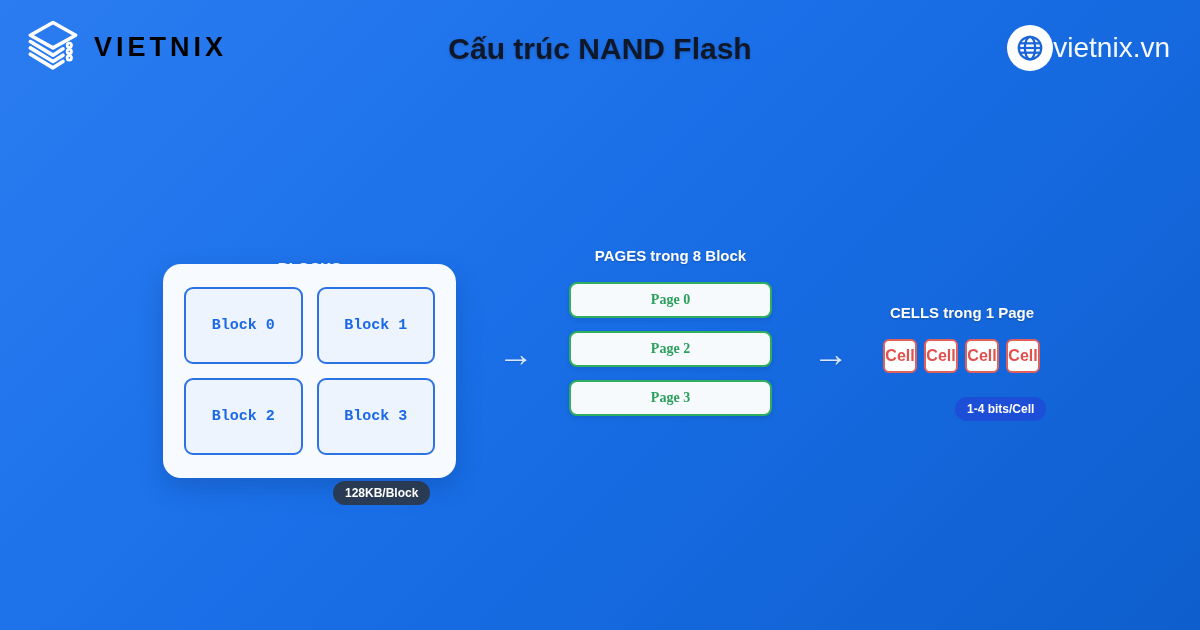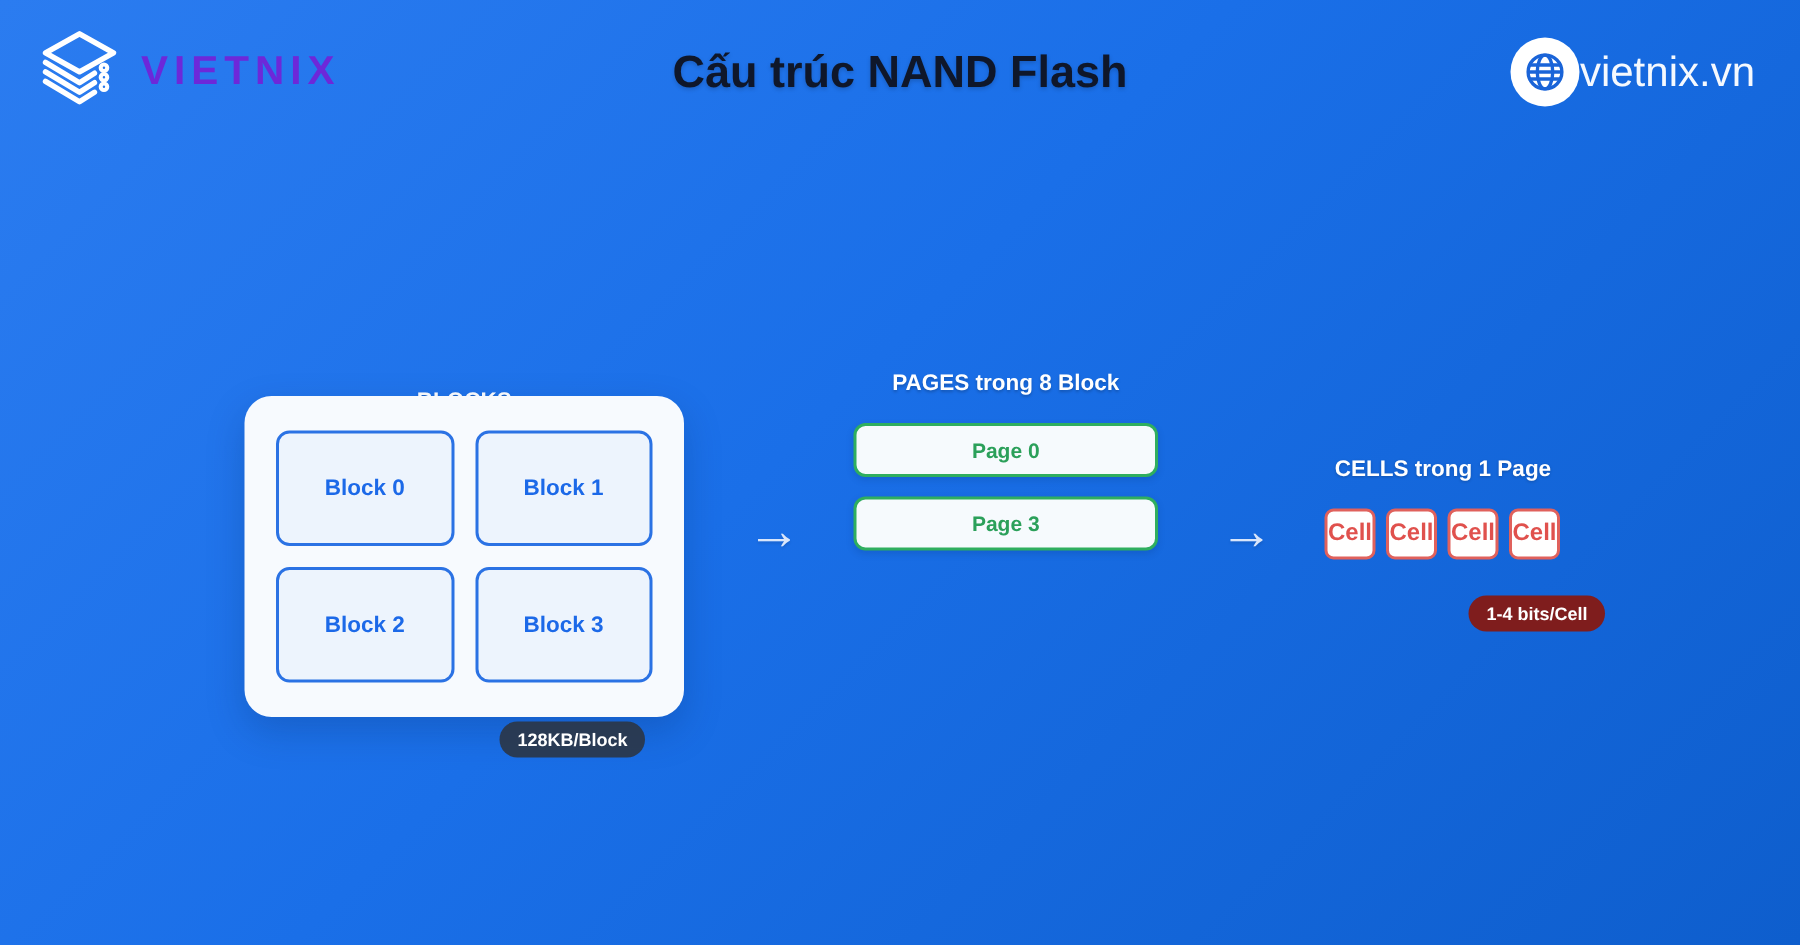--- a/index.html
+++ b/index.html
@@ -8,21 +8,21 @@
     font-family:"Liberation Sans","DejaVu Sans",sans-serif;
     background:linear-gradient(135deg,#2b7cf0 0%,#1a6fe8 45%,#0e5ecd 100%);
     position:relative;
   }
   .abs{position:absolute;}
 
   
   .brand-left{left:24px;top:18px;display:flex;align-items:center;gap:12px;}
   .brand-left svg{width:58px;height:58px;}
   .brand-text{
-    color:#6d28d9;font-size:27px;font-weight:800;letter-spacing:4px;
+    color:#000000;font-size:27px;font-weight:800;letter-spacing:4px;
   }
   .page-title{
     left:0;right:0;top:32px;text-align:center;margin:0;
     color:#0f172a;font-size:30px;font-weight:800;
     text-shadow:0 1px 3px rgba(0,0,0,0.18);
   }
   .brand-right{right:30px;top:25px;display:flex;align-items:center;gap:0;}
   .globe-wrap{
     width:46px;height:46px;border-radius:50%;background:#ffffff;
     display:flex;align-items:center;justify-content:center;
@@ -43,21 +43,21 @@
     color:#d9e6fb;font-size:36px;font-weight:400;line-height:1;
     text-shadow:0 1px 2px rgba(0,0,0,0.12);
   }
 
   
   .blocks-heading{left:163px;top:233px;width:293px;margin-top:26px;}
   .blocks-card{
     left:163px;top:264px;width:293px;height:214px;
     background:#f7fafe;border-radius:18px;
     box-shadow:0 10px 24px rgba(8,48,110,0.25);
-    box-sizing:border-box;padding:23px 21px;
+    box-sizing:border-box;padding:23px 21px;font-family:Liberation Mono, monospace;
   }
   .blocks-grid{
     display:grid;grid-template-columns:1fr 1fr;grid-template-rows:1fr 1fr;
     gap:14px;width:100%;height:100%;
   }
   .block-box{
     background:#edf4fd;border:2px solid #2b72e4;border-radius:9px;
     display:flex;align-items:center;justify-content:center;
     color:#1c69e8;font-size:15px;font-weight:700;
   }
@@ -71,34 +71,35 @@
   .pages-stack{
     left:569px;top:282px;width:203px;
     display:flex;flex-direction:column;gap:13px;
   }
   .page-row{
     box-sizing:border-box;height:36px;
     background:#f6fafd;border:2px solid #2fae5f;border-radius:8px;
     display:flex;align-items:center;justify-content:center;
     color:#2ba05a;font-size:14px;font-weight:700;
     box-shadow:0 2px 5px rgba(8,48,110,0.18);
+    font-family:Liberation Serif, serif;
   }
 
   
   .cells-heading{left:870px;top:304px;width:184px;}
   .cells-row{
     left:883px;top:339px;display:flex;gap:7px;
   }
   .cell-box{
     box-sizing:border-box;width:34px;height:34px;
     background:#ffffff;border:2px solid #e0615c;border-radius:6px;
     display:flex;align-items:center;justify-content:center;
     color:#e0514d;font-size:16px;font-weight:700;
   }
-  .badge-cell{left:955px;top:397px;background:#7f1d1d;margin-left:24px;}
+  .badge-cell{left:955px;top:397px;background:#1d4ed8;}
 </style>
 </head>
 <body>
 
 <div class="abs brand-left">
   <svg viewBox="0 0 64 64" fill="none" stroke="#ffffff" stroke-width="4" stroke-linecap="round" stroke-linejoin="round">
     <path d="M32 5 L57 19 L32 33 L7 19 Z"></path>
     <path d="M7 26 L32 41 L43 34"></path>
     <path d="M7 33 L32 48 L43 41"></path>
     <path d="M7 40 L32 55 L43 48"></path>
@@ -150,20 +151,23 @@
 <div class="abs arrow arrow-1">→</div>
 
 <div class="abs group-heading pages-heading">PAGES trong 8 Block</div>
 <div class="abs pages-stack">
 
     <div class="page-row">
       <span>Page 0</span>
     </div>
 
 
+    <div class="page-row">
+      <span>Page 2</span>
+    </div>
 
     <div class="page-row">
       <span>Page 3</span>
     </div>
   </div>
 
 <div class="abs arrow arrow-2">→</div>
 
 <div class="abs group-heading cells-heading">CELLS trong 1 Page</div>
 <div class="abs cells-row">

